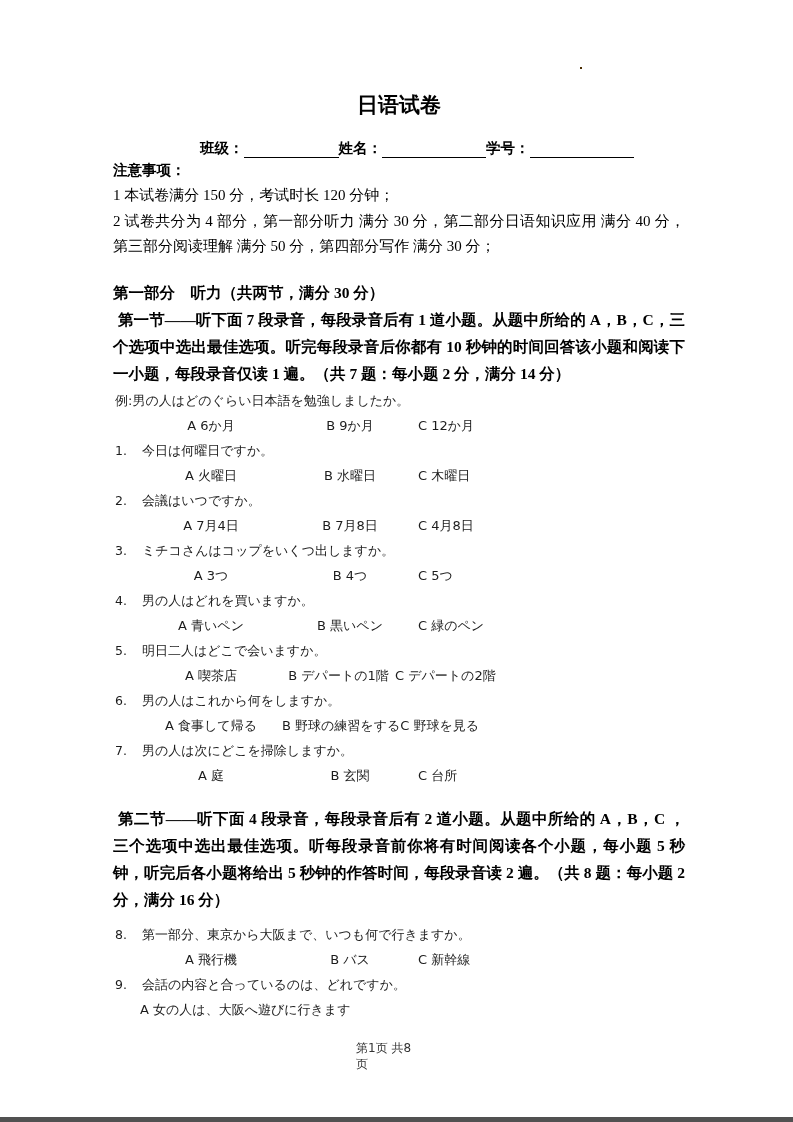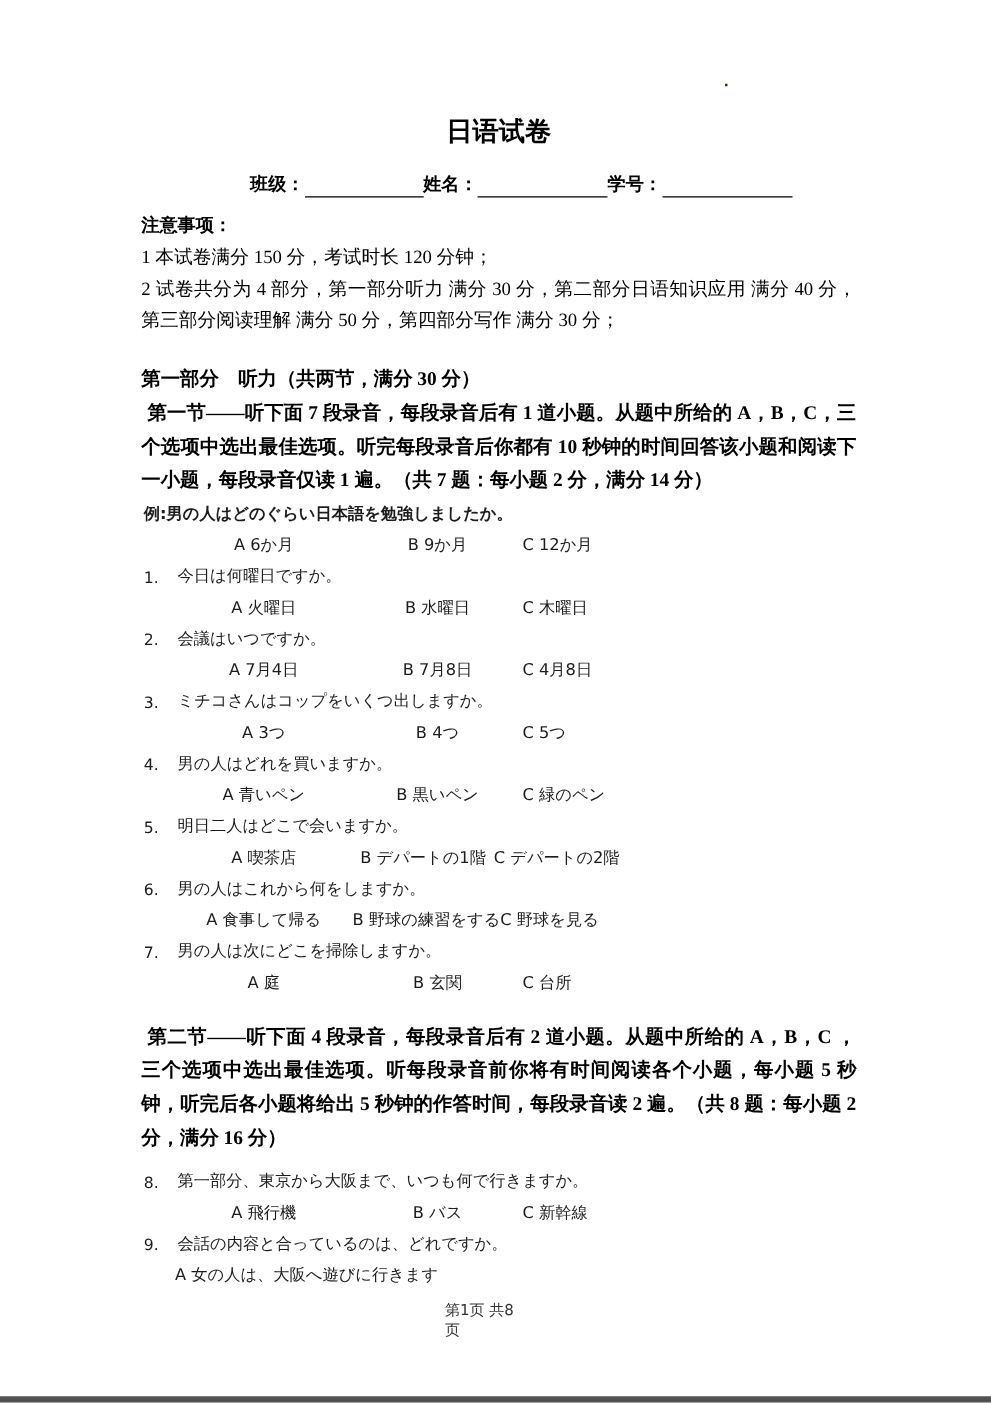--- a/index.html
+++ b/index.html
@@ -9,29 +9,29 @@
   .content{padding:0 108px 0 113px;}
 
   .title{margin:0;padding-top:93px;text-align:center;font-size:21px;font-weight:bold;line-height:24px;}
 
   .info-line{margin-top:21px;margin-left:87px;font-size:14.5px;line-height:20px;white-space:nowrap;font-weight:bold;}
   .blank{display:inline-block;border-bottom:1px solid #000;height:15px;vertical-align:bottom;}
   .blank.b1{width:95px;}
   .blank.b2{width:104px;}
   .blank.b3{width:104px;}
 
-  .notice-heading{margin-top:11px;font-size:14.5px;font-weight:bold;line-height:25px;}
+  .notice-heading{font-size:14.5px;font-weight:bold;line-height:25px;}
   .note{font-size:15px;line-height:25.5px;text-align:justify;font-family:Liberation Serif, serif;}
 
   .part-heading{margin-top:19px;font-size:15.5px;font-weight:bold;line-height:27px;}
   .intro{font-size:15.5px;font-weight:bold;line-height:27px;text-align:justify;text-indent:5px;}
   .intro.second{margin-top:17px;}
 
   .jp{font-family:"DejaVu Sans","Liberation Sans",sans-serif;font-size:13px;color:#1c1c1c;line-height:25px;}
-  .example-row{margin-top:1px;font-weight:bold;}
+  .example-row{margin-top:1px;}
   .example-label{padding-left:2px;}
 
   .q-row{display:flex;}
   .q-num{width:27px;padding-left:2px;flex:0 0 auto;font-size:12.5px;}
   .q-text{flex:1;}
 
   .opt-row{padding-left:27px;white-space:nowrap;}
   .opt{display:inline-block;text-align:center;}
   .opt-a{min-width:142px;}
   .opt-b{min-width:136px;}

